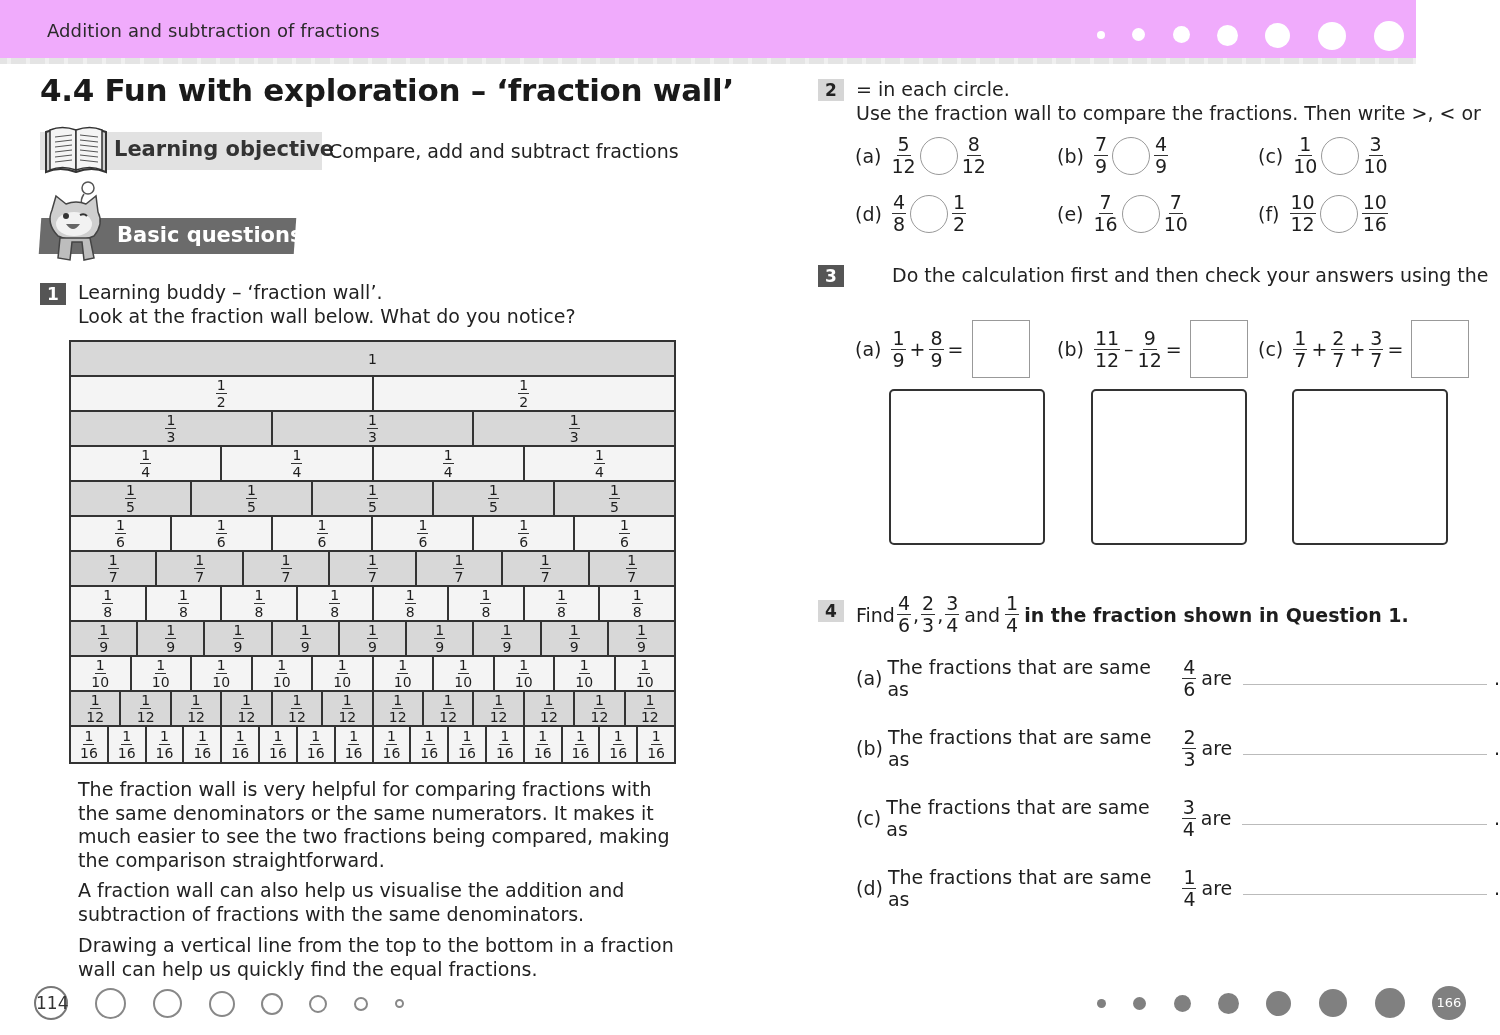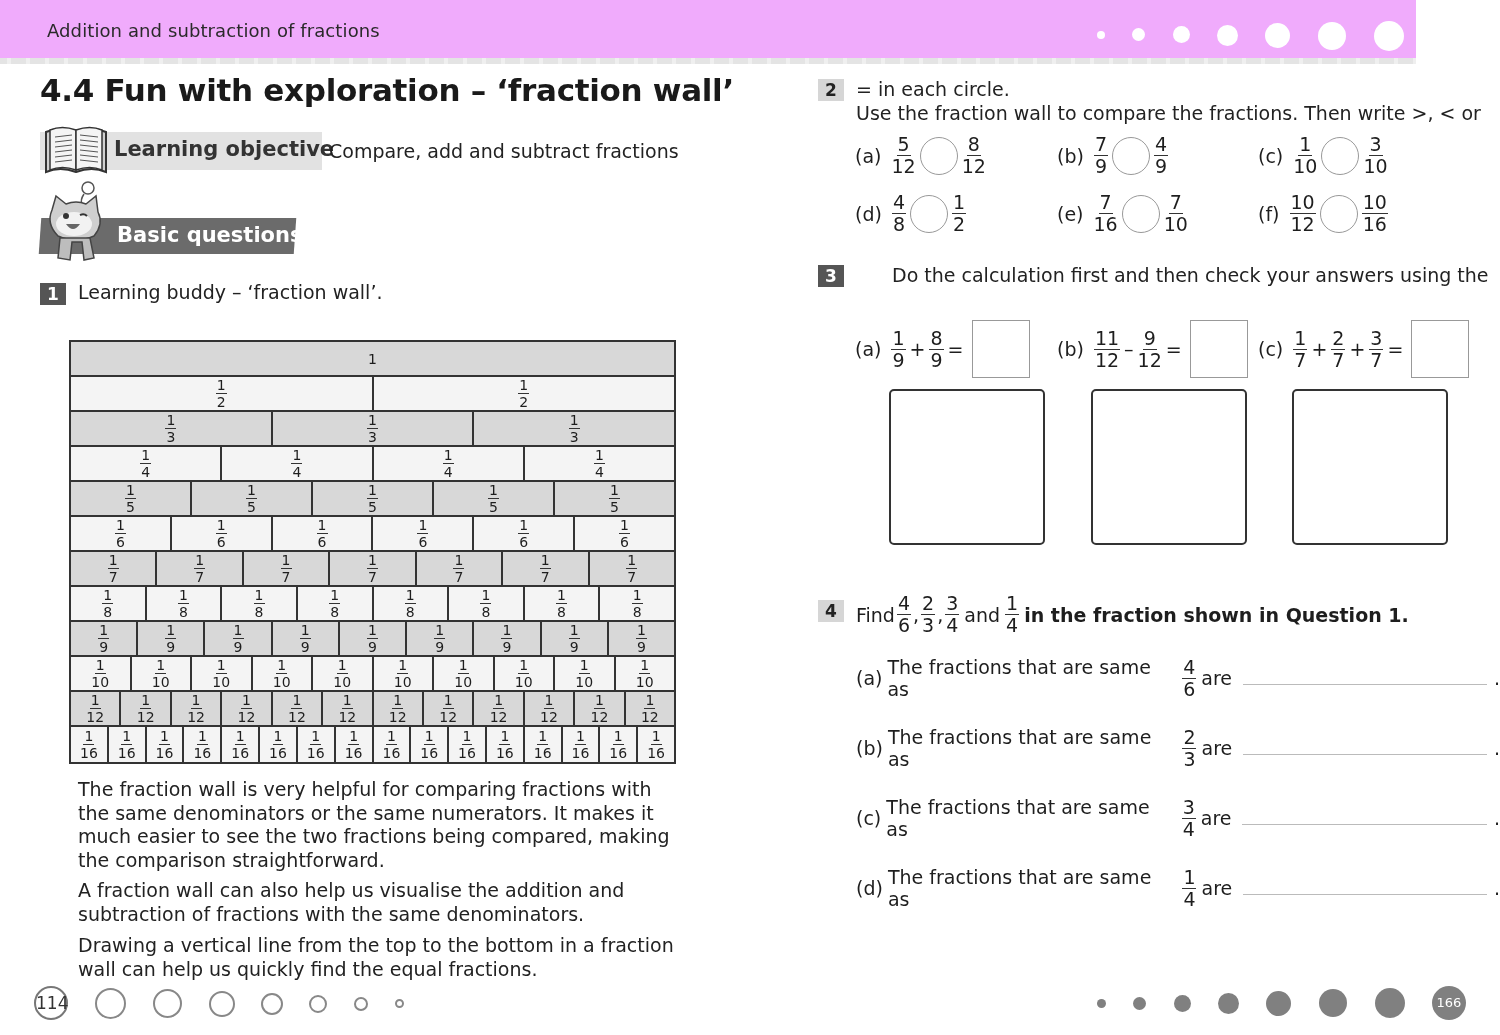--- a/index.html
+++ b/index.html
@@ -121,20 +121,21 @@
   <circle cx="26" cy="36" r="3" fill="#333"></circle>
   <path d="M40 35 Q44 33 47 36" fill="none" stroke="#333" stroke-width="2"></path>
   <path d="M26 44 Q33 54 40 44 Z" fill="#666"></path>
   <path d="M20 58 L18 78 L30 80 L32 62 L42 62 L44 80 L54 78 L50 58 Z" fill="#bdbdbd" stroke="#444" stroke-width="1.5"></path>
 </svg>
 <span class="bq-label">Basic questions</span>
 
 <span class="qnum dark" style="left:40px;top:283px;">1</span>
 <div class="qtext" style="left:78px;top:281px;">
   <div>Learning buddy – ‘fraction wall’.</div>
+  <div>Look at the fraction wall below. What do you notice?</div>
 </div>
 
 <div class="wall" id="wall">
   <div class="wall-row shade">
     <div class="wall-cell">
         <span>1</span>
       </div>
   </div>
 <div class="wall-row light">
       <div class="wall-cell">

